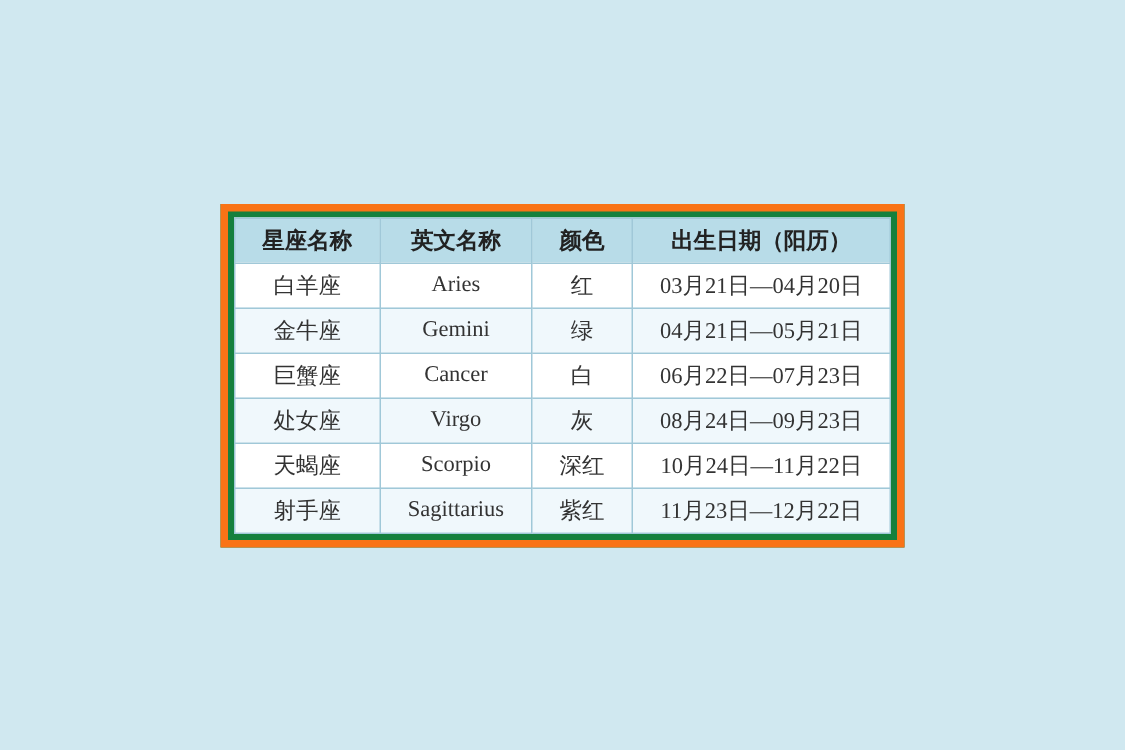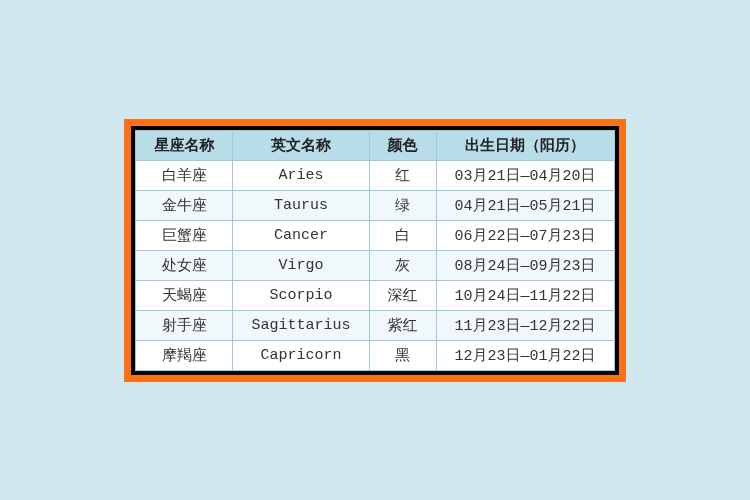--- a/index.html
+++ b/index.html
@@ -12,24 +12,23 @@
       width: 750px;
       height: 500px;
       background-color: #d0e8f0;
       display: flex;
       align-items: center;
       justify-content: center;
       font-family: "SimSun", "宋体", serif;
     }
 
     .table-container {
-      background-color: #000000;
-      border: 7px solid #f97316;
+      background-color: #15803d;
+      border: 5px solid #f97316;
       padding: 4px;
-      font-family: Liberation Mono, monospace;
     }
 
     table {
       border-collapse: collapse;
       background-color: #ffffff;
     }
 
     th, td {
       border: 1px solid #a0c8d8;
       padding: 5px 18px;
@@ -68,21 +67,21 @@
     </thead>
     <tbody>
     <tr>
           <td>白羊座</td>
           <td>Aries</td>
           <td>红</td>
           <td>03月21日—04月20日</td>
         </tr>
         <tr>
           <td>金牛座</td>
-          <td>Taurus</td>
+          <td>Gemini</td>
           <td>绿</td>
           <td>04月21日—05月21日</td>
         </tr>
         <tr>
           <td>巨蟹座</td>
           <td>Cancer</td>
           <td>白</td>
           <td>06月22日—07月23日</td>
         </tr>
         <tr>
@@ -96,21 +95,15 @@
           <td>Scorpio</td>
           <td>深红</td>
           <td>10月24日—11月22日</td>
         </tr>
         <tr>
           <td>射手座</td>
           <td>Sagittarius</td>
           <td>紫红</td>
           <td>11月23日—12月22日</td>
         </tr>
-        <tr>
-          <td>摩羯座</td>
-          <td>Capricorn</td>
-          <td>黑</td>
-          <td>12月23日—01月22日</td>
-        </tr>
       </tbody>
   </table>
 </div>
 
 </body></html>

